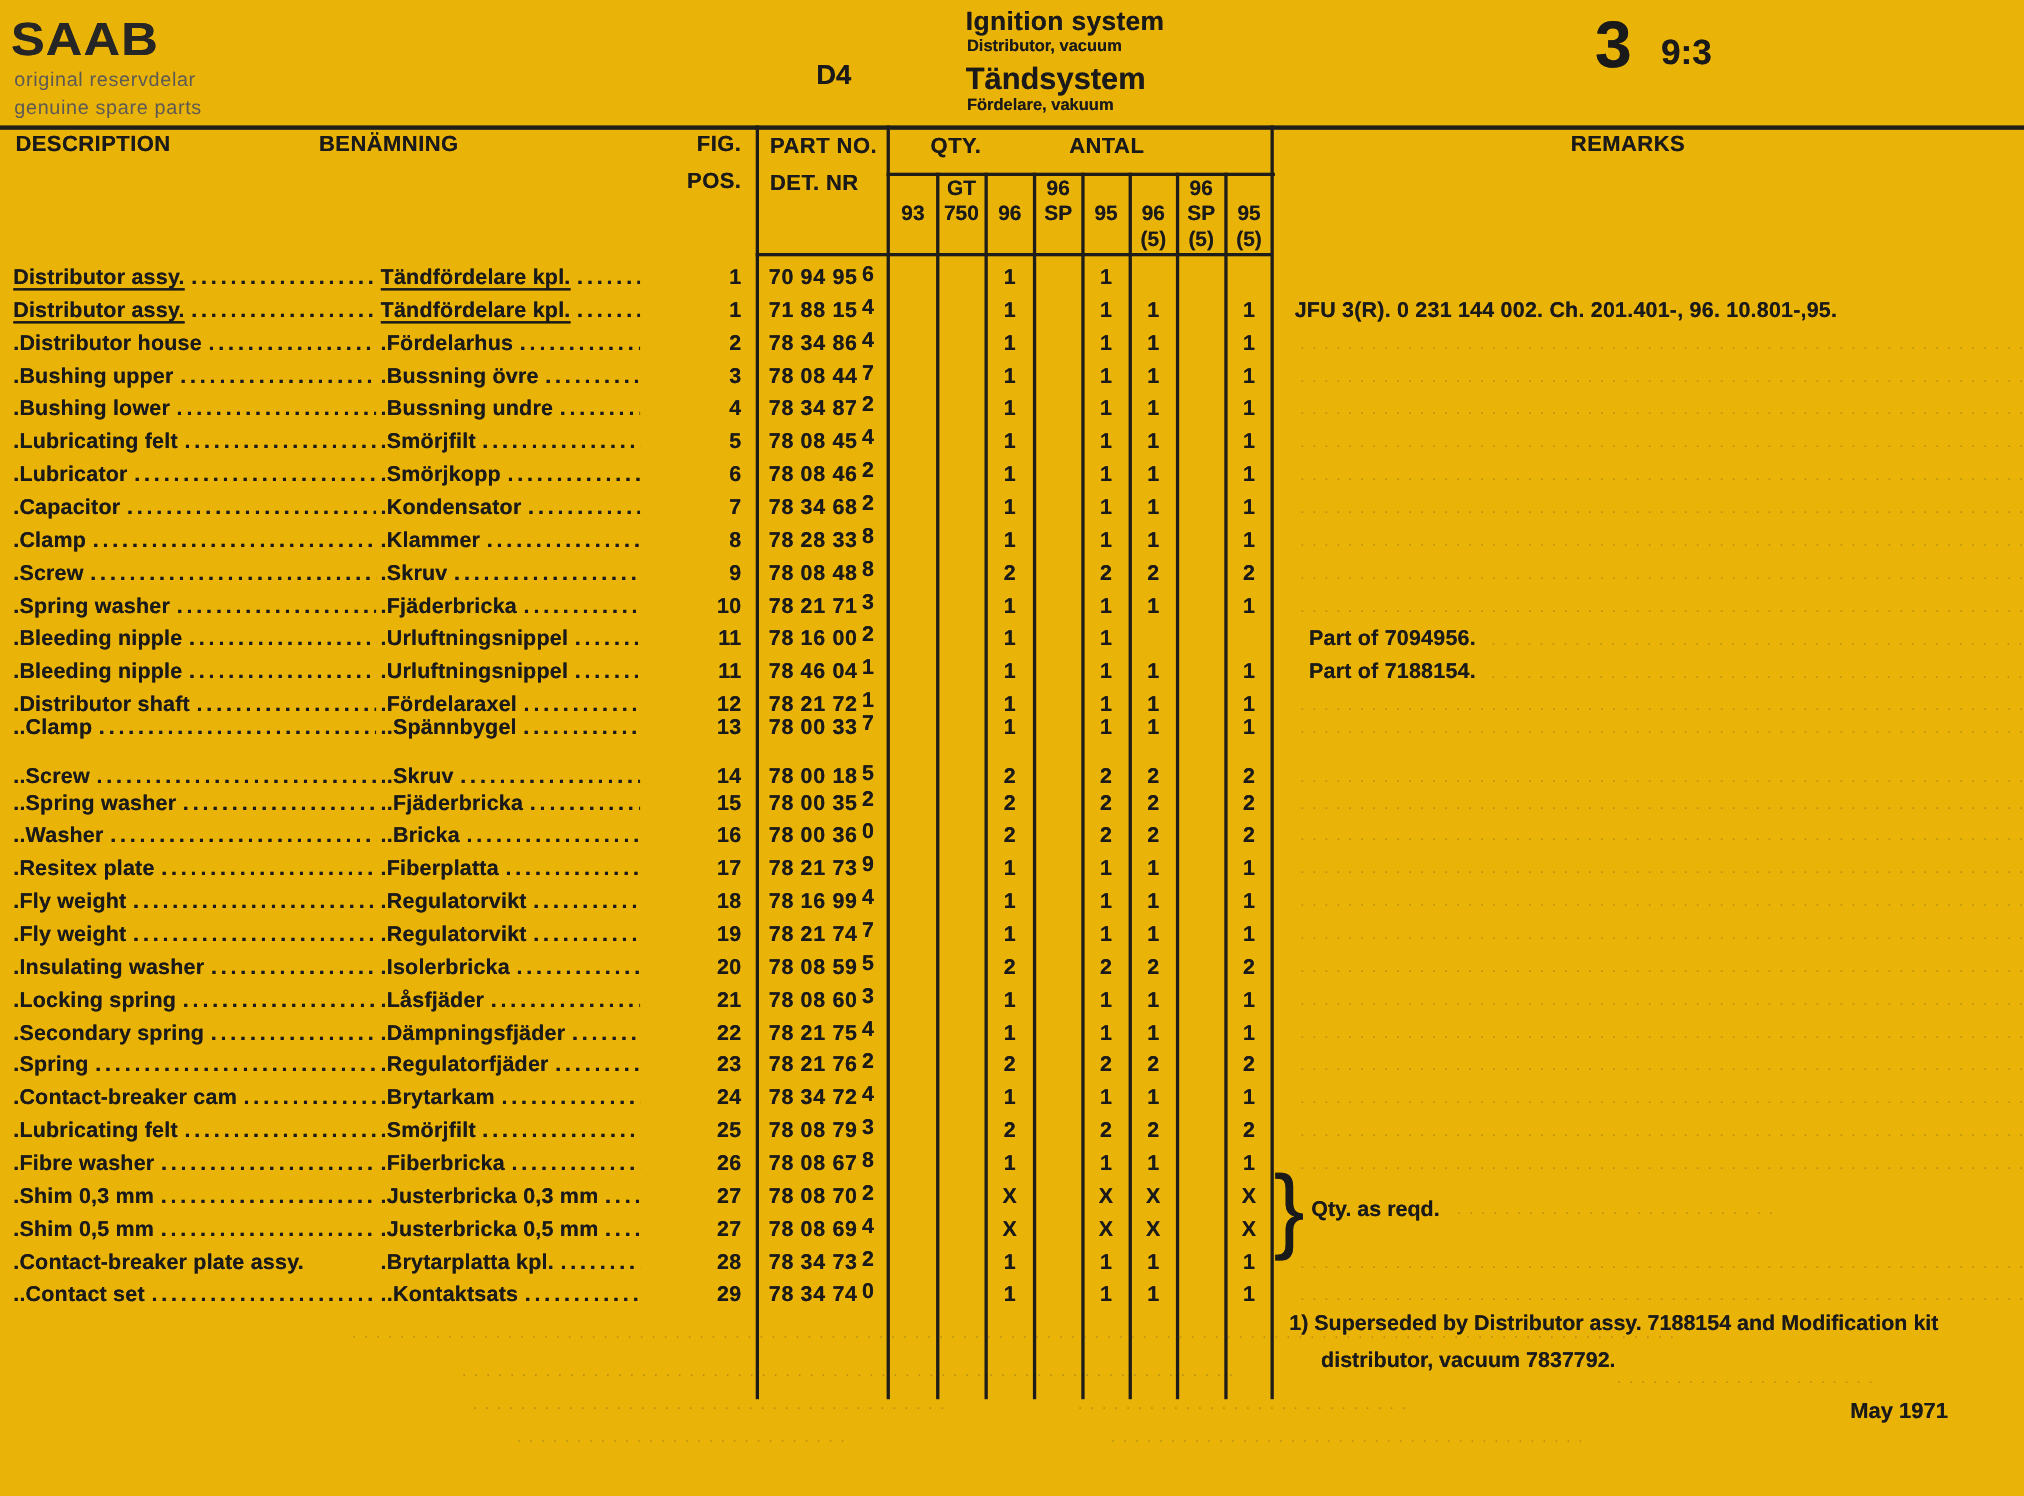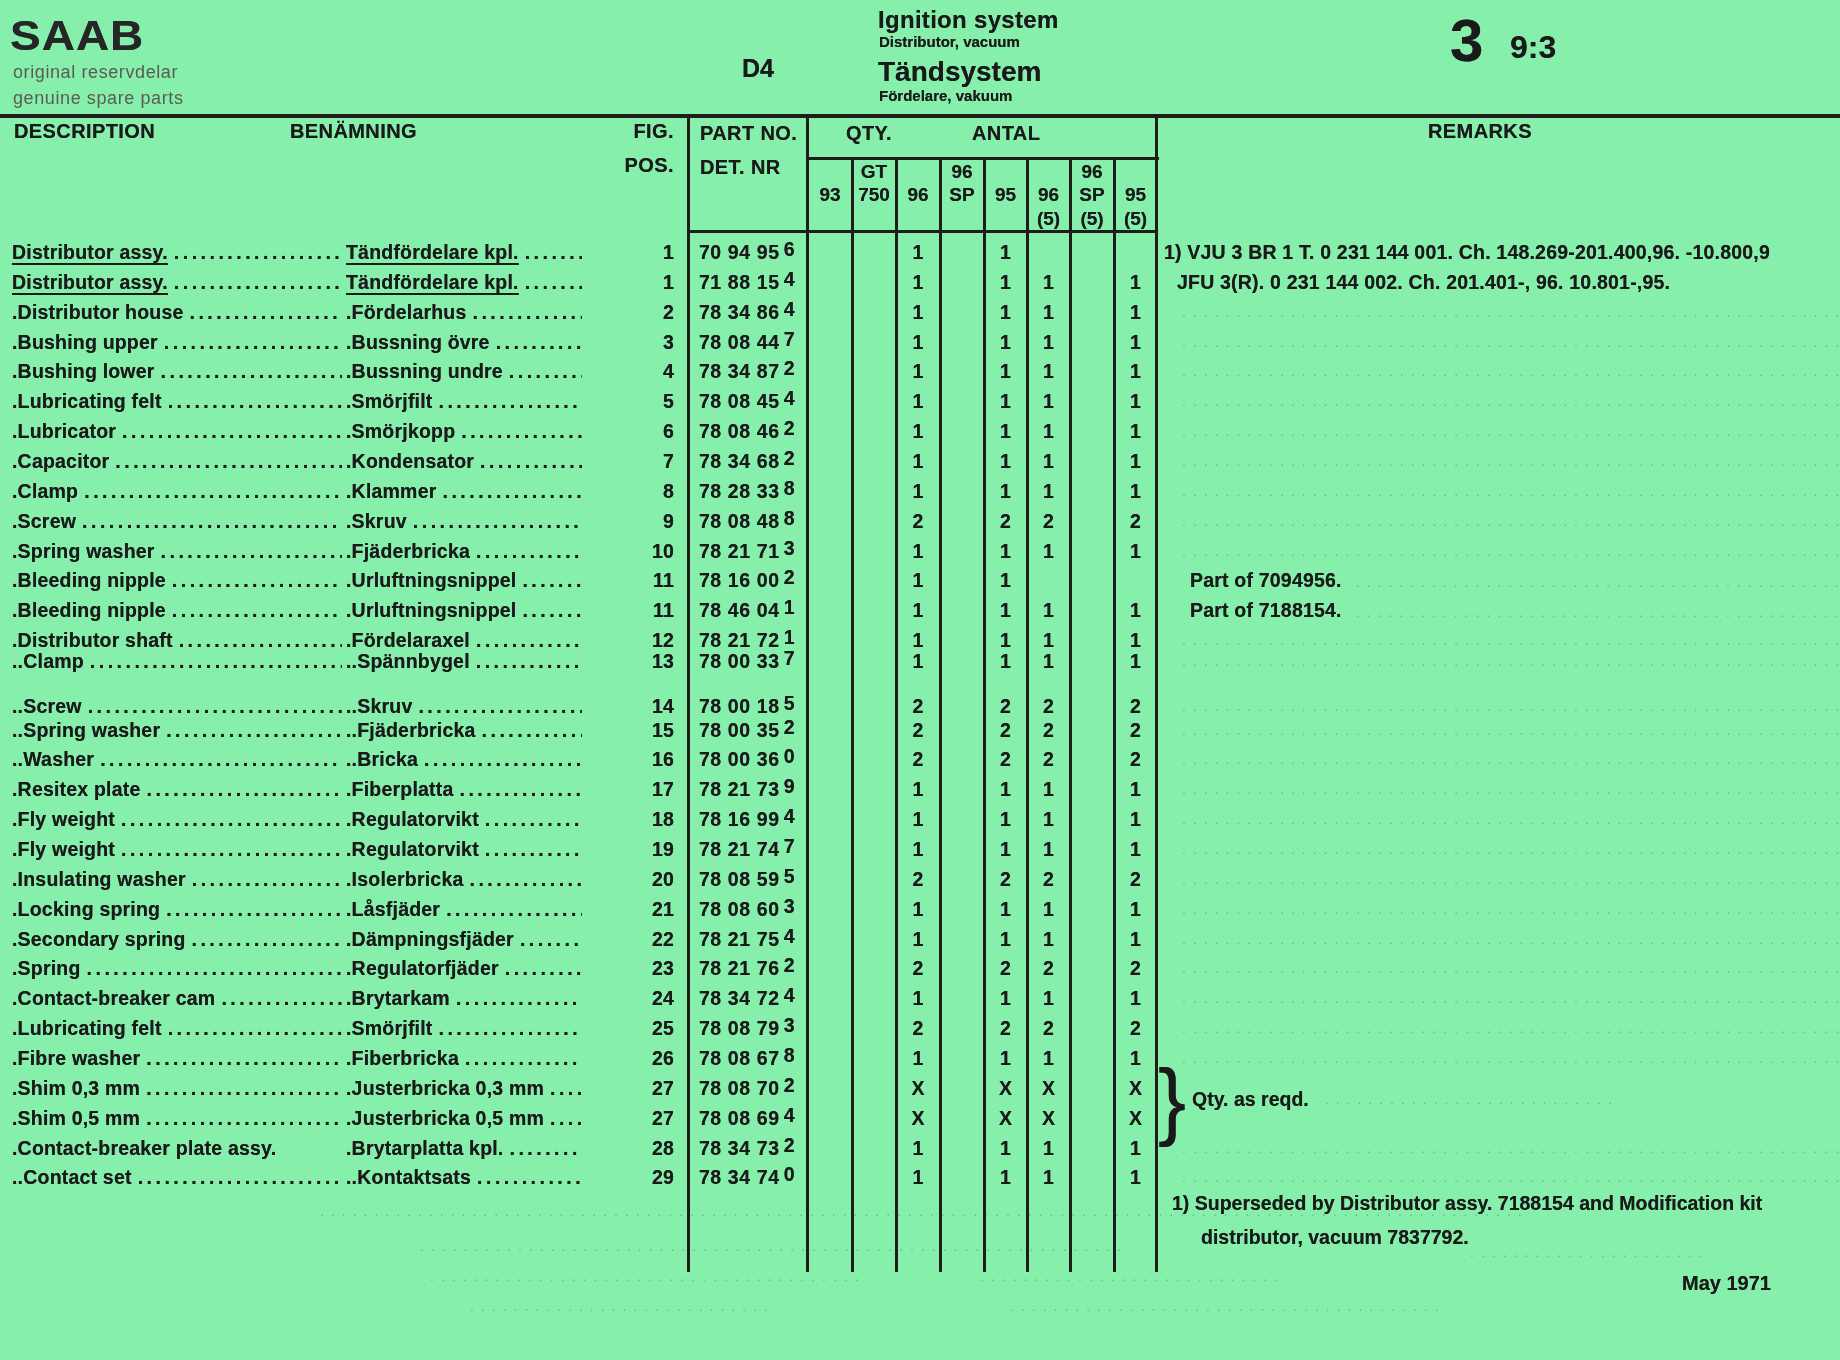--- a/index.html
+++ b/index.html
@@ -1,18 +1,18 @@
 <!DOCTYPE html>
 <html><head>
 <meta charset="utf-8">
 <style>
   html,body{margin:0;padding:0;background:#9a9892;}
   .sheet{
     position:relative;width:1840px;height:1360px;margin:0 auto;
-    background:#86efac;overflow:hidden;
+    background:#eab308;overflow:hidden;
     font-family:"Liberation Sans",sans-serif;color:#1a1a1a;
     text-shadow:0 0 .5px rgba(25,22,18,.75);
   }
   .abs{position:absolute;}
   
   .logo{left:10px;top:8px;font-size:46px;font-weight:900;letter-spacing:1px;transform:scaleY(.92);color:#262626;}
   .logo-sub{left:13px;font-size:18px;font-weight:500;color:#5d5a54;letter-spacing:.6px;text-shadow:none;}
   .ls1{top:62px;} .ls2{top:88px;}
   .model{left:742px;top:54px;font-size:25px;font-weight:800;}
   .t-en{left:878px;top:6px;font-size:24px;font-weight:800;letter-spacing:.3px;}
@@ -148,23 +148,20 @@
         <div class="cell part-cell">
           <span>70 94 95</span>
           <span class="raised">6</span>
         </div>
         <div class="cell qty-c" style="left: 897px; width: 42px;">
           <span>1</span>
         </div>
         <div class="cell qty-c" style="left: 985px; width: 41px;">
           <span>1</span>
         </div>
-        <div class="cell remark-cell">
-          <span style="padding-left: 0px;">1) VJU 3 BR 1 T. 0 231 144 001. Ch. 148.269-201.400,96. -10.800,9</span>
-        </div>
       </div>
       <div class="row" style="top: 267.85px; height: 29.85px;">
         <div class="cell desc-cell">
           <span class="ul">Distributor assy.</span>
           <span class="dots">..........................................................................................</span>
         </div>
         <div class="cell ben-cell">
           <span class="ul">Tändfördelare kpl.</span>
           <span class="dots">..........................................................................................</span>
         </div>

